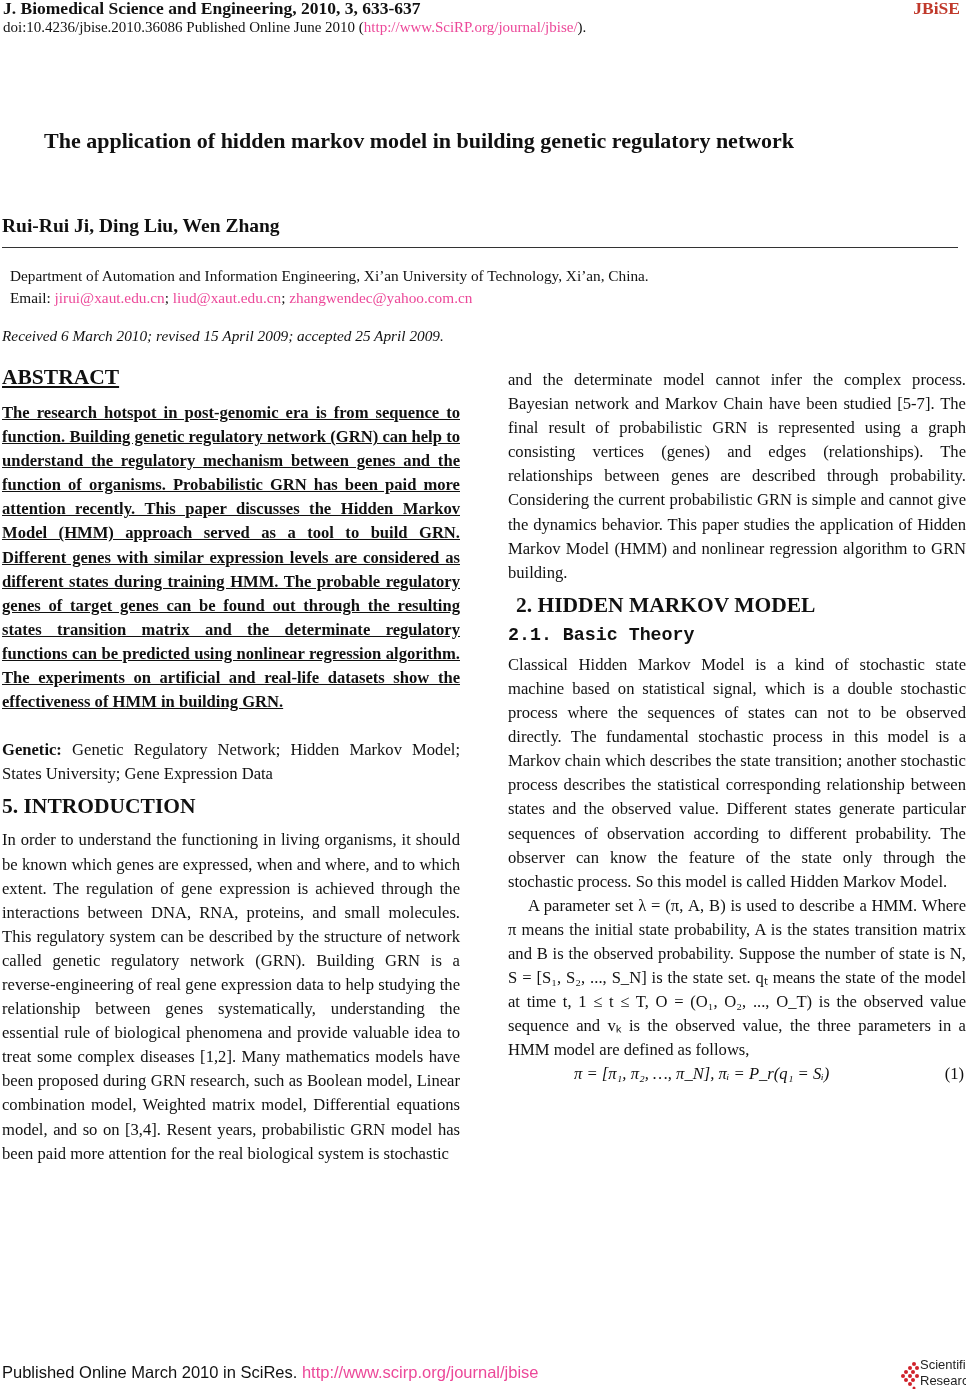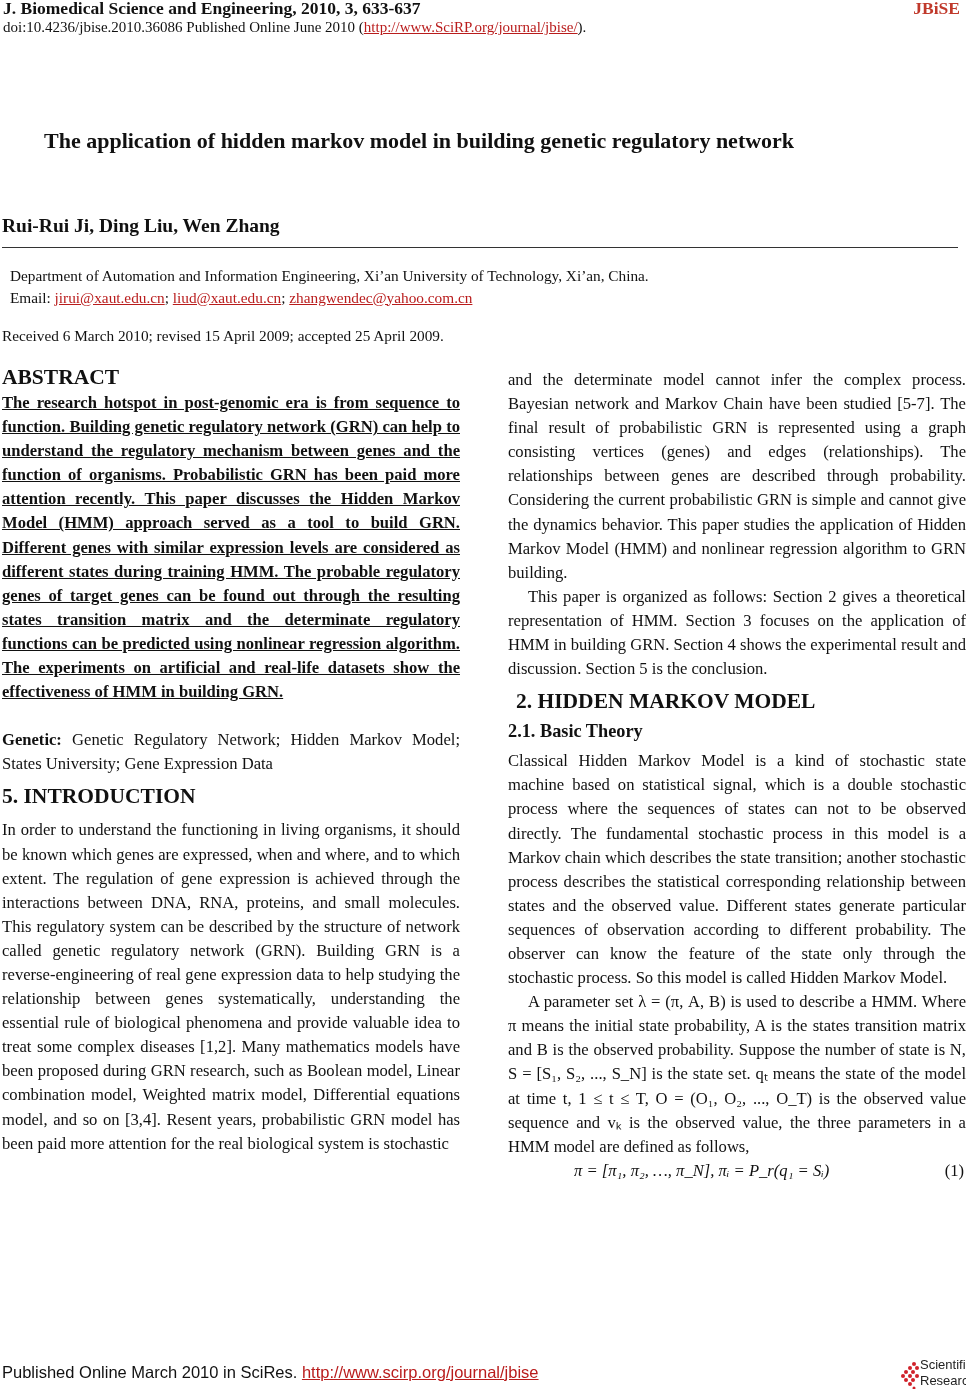--- a/index.html
+++ b/index.html
@@ -2,26 +2,26 @@
 <html><head>
 <meta charset="utf-8">
 <style>
   html, body { margin:0; padding:0; background:#fff; }
   body { width:966px; height:1394px; position:relative; overflow:hidden; color:#111;
          font-family:"Liberation Serif", serif; }
   .abs { position:absolute; }
   .journal { left:3px; top:-2px; font-size:17.5px; font-weight:bold; }
   .jbise { right:6px; top:-2px; font-size:17.5px; font-weight:bold; color:#c0392b; }
   .doi { left:3px; top:19px; font-size:15px; }
-  a, .link { color:#b91c1c; text-decoration:underline; }
+  a, .link { color:#ec4899; }
   .title { left:2px; top:120px; width:950px; font-size:22px; font-weight:bold; line-height:41px;margin-left:42px; }
   .authors { left:2px; top:215px; font-size:19.5px; font-weight:bold; }
   .rule { left:2px; top:247px; width:956px; height:1px; background:#333; }
   .affil { left:2px; top:265px; font-size:15.3px; line-height:21.5px;margin-left:8px; }
-  .received { left:2px; top:327px; font-size:15.3px; }
+  .received { left:2px; top:327px; font-size:15.3px;font-style:italic; }
   .col { top:363px; font-size:16.6px; line-height:24.1px; text-align:justify; }
   .left { left:2px; width:458px; }
   .right { left:508px; width:458px; }
   .h1 { font-size:21.5px; font-weight:bold; line-height:28px; margin:0; text-align:left; }
   .h2 { font-size:18.3px; font-weight:bold; line-height:24px; margin:0; }
   .abstract { font-weight:bold;text-decoration:underline; }
   p { margin:0; }
   .indent { text-indent:1.2em; }
   .eq { text-align:left; font-style:italic; position:relative; }
   .eqnum { position:absolute; right:2px; font-style:normal; }
@@ -46,32 +46,31 @@
 
 <div class="abs affil">
   <div>Department of Automation and Information Engineering, Xi’an University of Technology, Xi’an, China.</div>
   <div>
     <span>Email: </span><a>jirui@xaut.edu.cn</a>; <a>liud@xaut.edu.cn</a>; <a>zhangwendec@yahoo.com.cn</a>
   </div>
 </div>
 <div class="abs received">Received 6 March 2010; revised 15 April 2009; accepted 25 April 2009.</div>
 
 <div class="abs col left">
-  <div class="h1" style="margin-bottom:0;">ABSTRACT</div>
+  <div class="h1" style="margin-bottom:10px;text-decoration:underline;">ABSTRACT</div>
   <p class="abstract">The research hotspot in post-genomic era is from sequence to function. Building genetic regulatory network (GRN) can help to understand the regulatory mechanism between genes and the function of organisms. Probabilistic GRN has been paid more attention recently. This paper discusses the Hidden Markov Model (HMM) approach served as a tool to build GRN. Different genes with similar expression levels are considered as different states during training HMM. The probable regulatory genes of target genes can be found out through the resulting states transition matrix and the determinate regulatory functions can be predicted using nonlinear regression algorithm. The experiments on artificial and real-life datasets show the effectiveness of HMM in building GRN.</p>
   <p style="margin-top:24px;"><b>Genetic:</b><span> Genetic Regulatory Network; Hidden Markov Model; States University; Gene Expression Data</span></p>
   <div class="h1" style="margin:6px 0 8px;">5. INTRODUCTION</div>
   <p>In order to understand the functioning in living organisms, it should be known which genes are expressed, when and where, and to which extent. The regulation of gene expression is achieved through the interactions between DNA, RNA, proteins, and small molecules. This regulatory system can be described by the structure of network called genetic regulatory network (GRN). Building GRN is a reverse-engineering of real gene expression data to help studying the relationship between genes systematically, understanding the essential rule of biological phenomena and provide valuable idea to treat some complex diseases [1,2]. Many mathematics models have been proposed during GRN research, such as Boolean model, Linear combination model, Weighted matrix model, Differential equations model, and so on [3,4]. Resent years, probabilistic GRN model has been paid more attention for the real biological system is stochastic</p>
 </div>
 
 <div class="abs col right" style="top:368px;">
   <p>and the determinate model cannot infer the complex process. Bayesian network and Markov Chain have been studied [5-7]. The final result of probabilistic GRN is represented using a graph consisting vertices (genes) and edges (relationships). The relationships between genes are described through probability. Considering the current probabilistic GRN is simple and cannot give the dynamics behavior. This paper studies the application of Hidden Markov Model (HMM) and nonlinear regression algorithm to GRN building.</p>
-  <p class="indent">This paper is organized as follows: Section 2 gives a theoretical representation of HMM. Section 3 focuses on the application of HMM in building GRN. Section 4 shows the experimental result and discussion. Section 5 is the conclusion.</p>
   <div class="h1" style="margin:6px 8px 4px;">2. HIDDEN MARKOV MODEL</div>
-  <div class="h2" style="margin-bottom:6px;">2.1. Basic Theory</div>
+  <div class="h2" style="margin-bottom:6px;font-family:Liberation Mono, monospace;">2.1. Basic Theory</div>
   <p>Classical Hidden Markov Model is a kind of stochastic state machine based on statistical signal, which is a double stochastic process where the sequences of states can not to be observed directly. The fundamental stochastic process in this model is a Markov chain which describes the state transition; another stochastic process describes the statistical corresponding relationship between states and the observed value. Different states generate particular sequences of observation according to different probability. The observer can know the feature of the state only through the stochastic process. So this model is called Hidden Markov Model.</p>
   <p class="indent">A parameter set λ = (π, A, B) is used to describe a HMM. Where π means the initial state probability, A is the states transition matrix and B is the observed probability. Suppose the number of state is N, S = [S₁, S₂, ..., S_N] is the state set. qₜ means the state of the model at time t, 1 ≤ t ≤ T, O = (O₁, O₂, ..., O_T) is the observed value sequence and vₖ is the observed value, the three parameters in a HMM model are defined as follows,</p>
   <div class="eq" style="padding-left:66px;">
     <span>π = [π₁, π₂, …, π_N],   πᵢ = P_r(q₁ = Sᵢ)</span>
     <span class="eqnum">(1)</span>
   </div>
 </div>
 
 <div class="abs footer">
   <span>Published Online March 2010 in SciRes. </span><a>http://www.scirp.org/journal/jbise</a>

